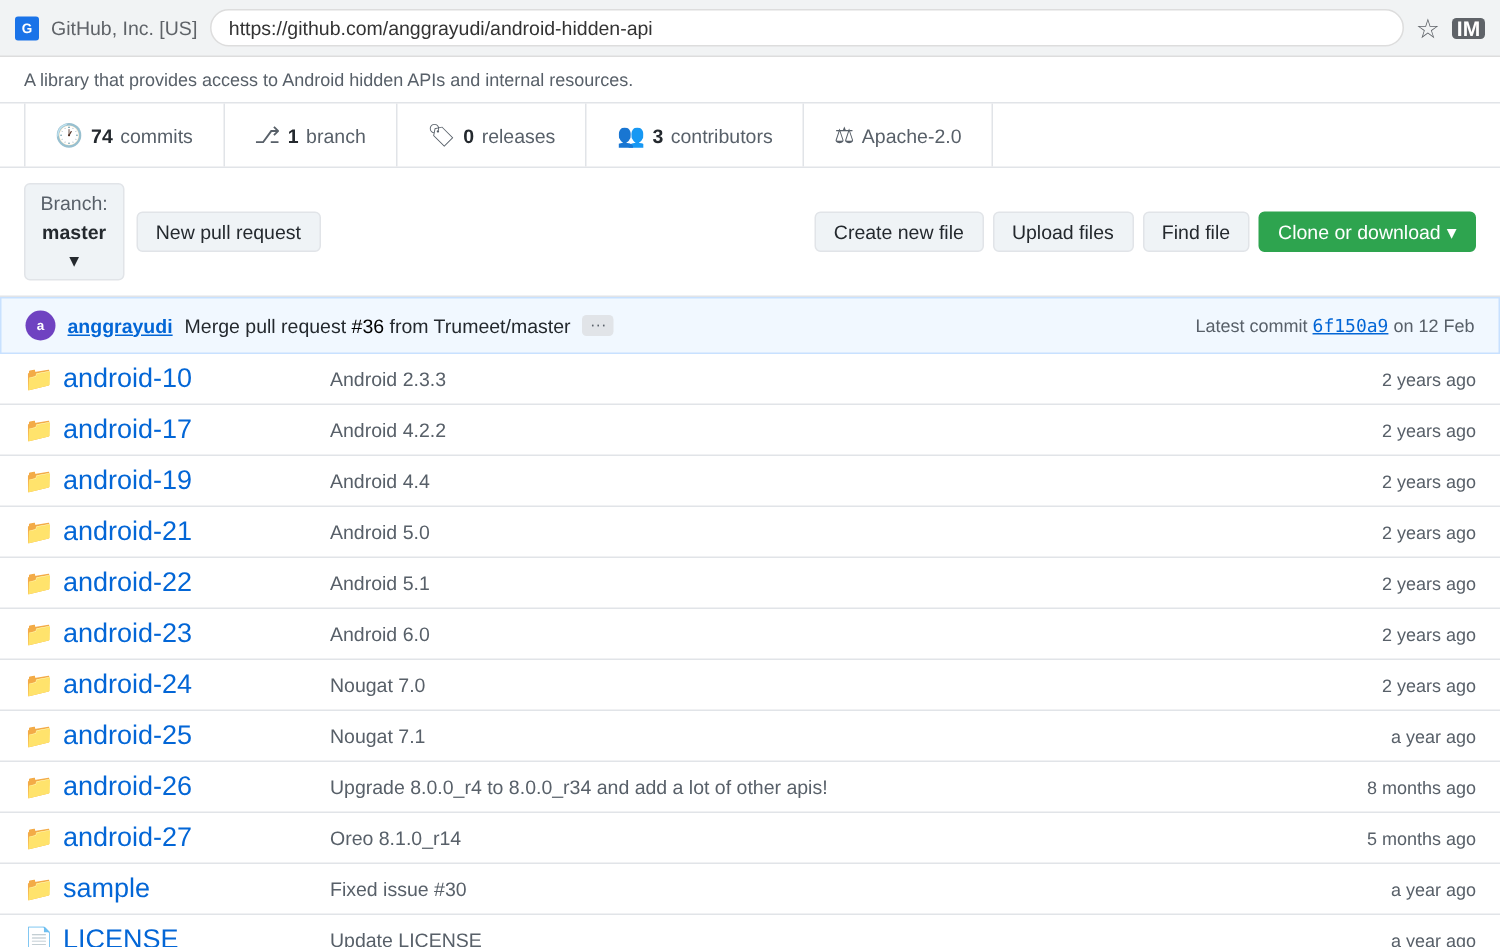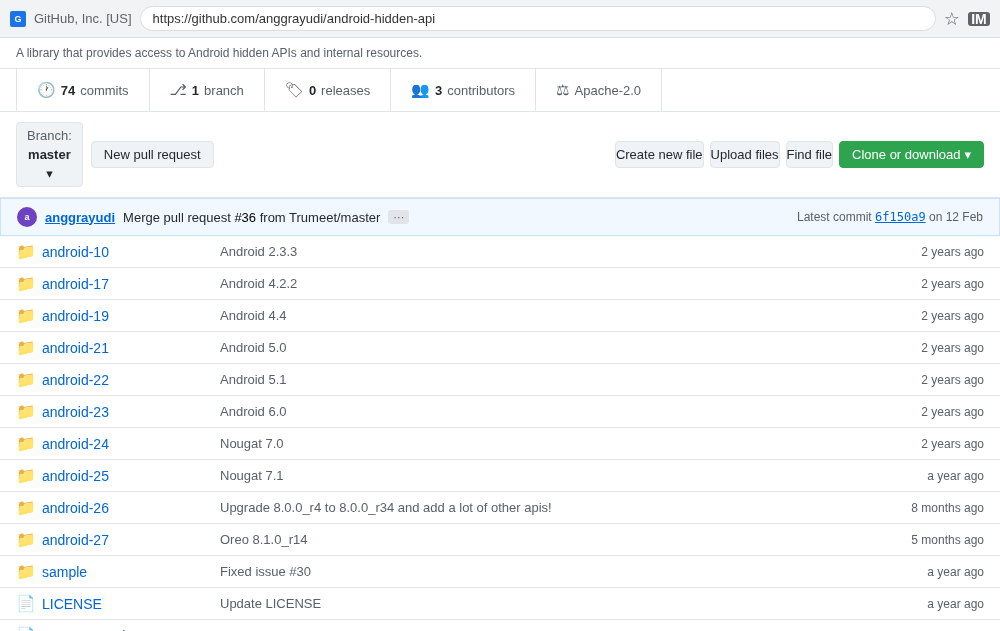--- a/index.html
+++ b/index.html
@@ -124,21 +124,21 @@
       cursor: pointer;
       color: #24292e;
     }
     .toolbar-spacer { flex: 1; }
     .toolbar-right {
       display: flex;
       align-items: center;
       gap: 6px;
     }
     .action-btn {
-      padding: 5px 0;
+      padding: 5px 12px;
       border: 1px solid #e1e4e8;
       border-radius: 4px;
       background: #eff3f6;
       font-size: 13px;
       cursor: pointer;
       color: #24292e;
     }
     .clone-btn {
       padding: 5px 12px;
       border: 1px solid #2ea44f;
@@ -217,21 +217,21 @@
       flex-shrink: 0;
       width: 18px;
       text-align: center;
     }
     .folder-icon { color: #79b8ff; }
     .file-icon-doc { color: #586069; }
     .file-name {
       min-width: 150px;
       color: #0366d6;
       text-decoration: none;
-      font-size: 14px;
+      font-size: 18px;
       cursor: pointer;
     }
     .file-message {
       flex: 1;
       color: #586069;
       font-size: 13px;
       padding-left: 20px;
     }
     .file-time {
       min-width: 120px;

